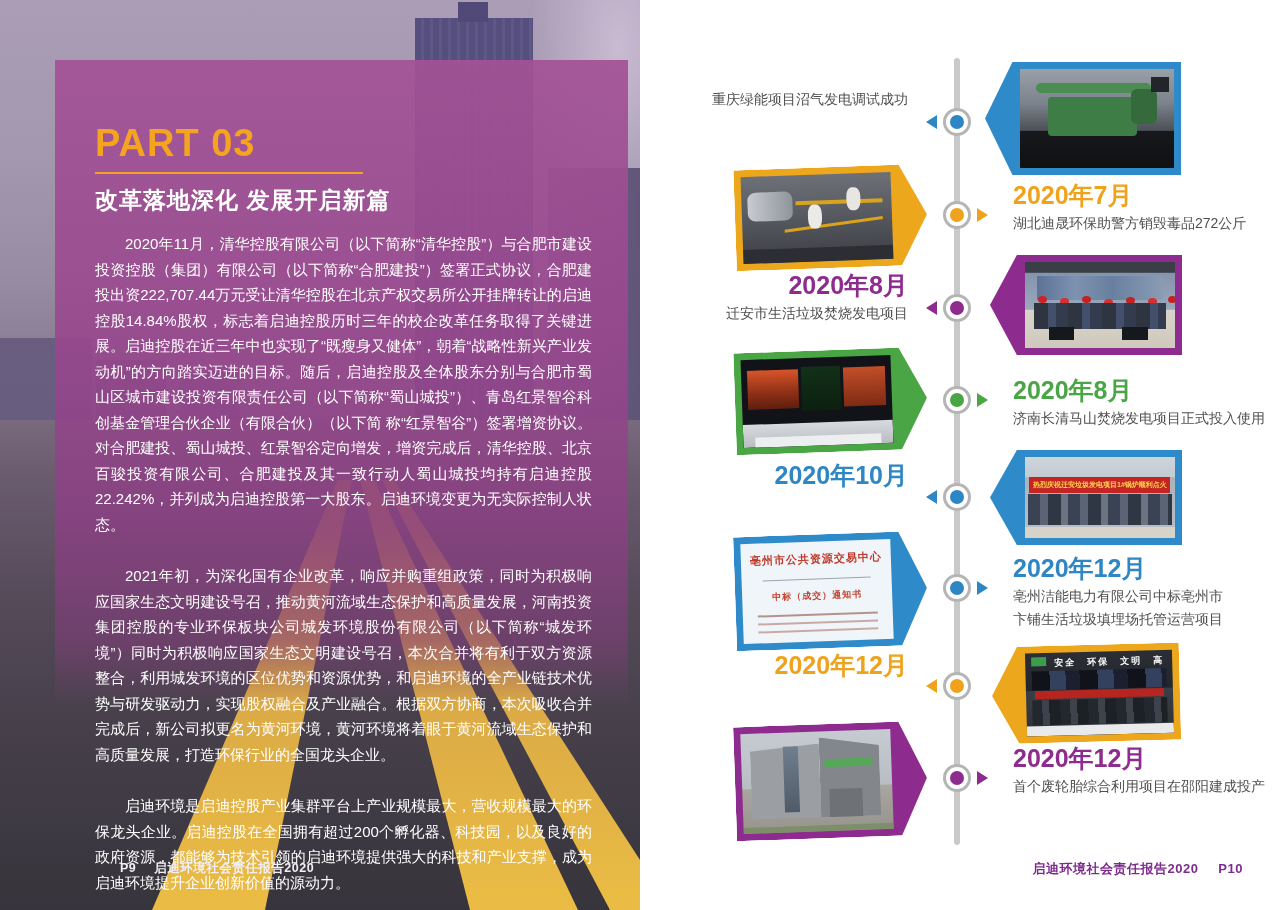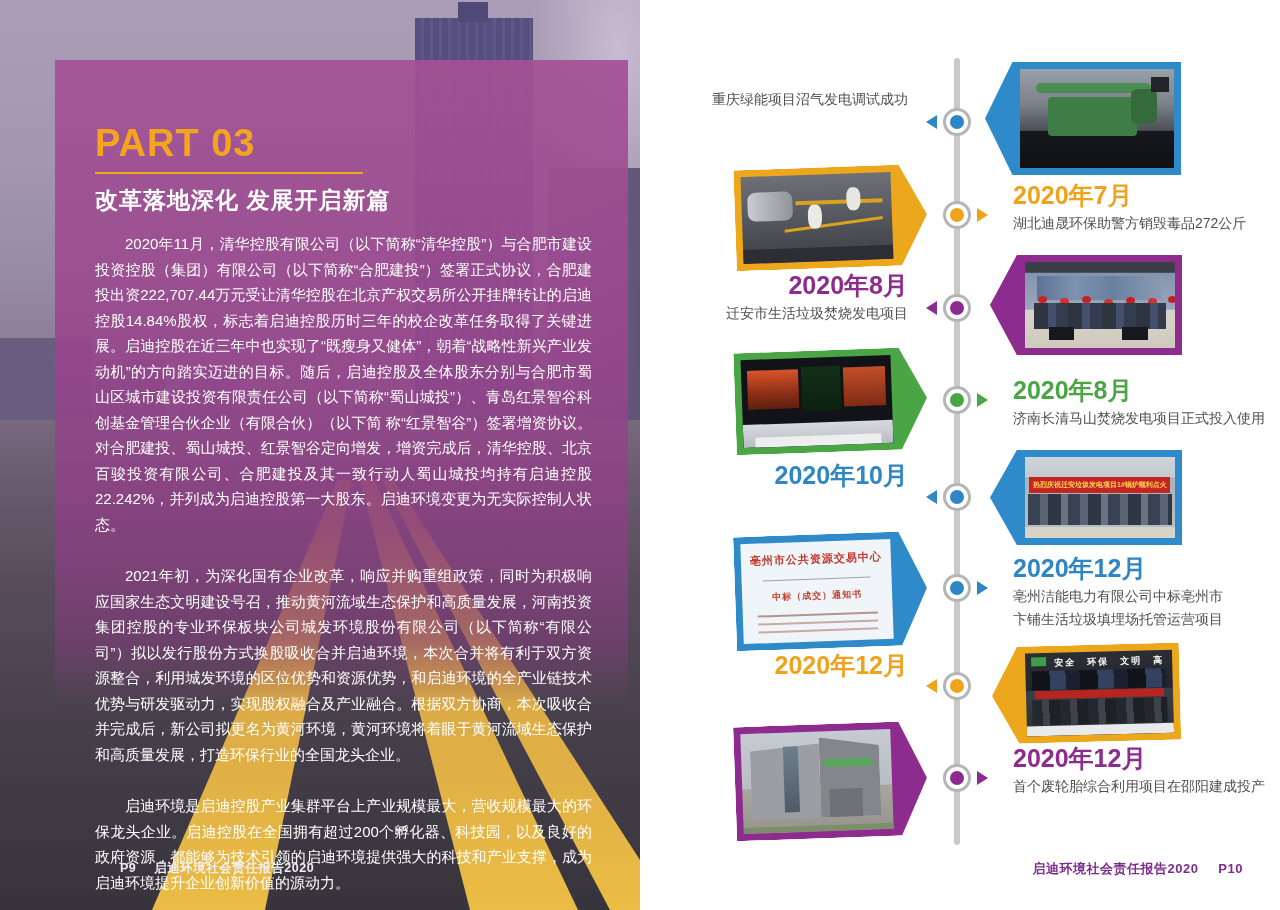--- a/index.html
+++ b/index.html
@@ -177,21 +177,21 @@
       <div class="stripe stripe3"></div>
     </div>
     <div class="wash"></div>
     <div class="purple-panel"></div>
 
     <div class="lp-content">
       <h1 class="part-label">PART 03</h1>
       <div class="title-rule"></div>
       <h2 class="section-title">改革落地深化 发展开启新篇</h2>
       <p>2020年11月，清华控股有限公司（以下简称“清华控股”）与合肥市建设投资控股（集团）有限公司（以下简称“合肥建投”）签署正式协议，合肥建投出资222,707.44万元受让清华控股在北京产权交易所公开挂牌转让的启迪控股14.84%股权，标志着启迪控股历时三年的校企改革任务取得了关键进展。启迪控股在近三年中也实现了“既瘦身又健体”，朝着“战略性新兴产业发动机”的方向踏实迈进的目标。随后，启迪控股及全体股东分别与合肥市蜀山区城市建设投资有限责任公司（以下简称“蜀山城投”）、青岛红景智谷科创基金管理合伙企业（有限合伙）（以下简 称“红景智谷”）签署增资协议。对合肥建投、蜀山城投、红景智谷定向增发，增资完成后，清华控股、北京百骏投资有限公司、合肥建投及其一致行动人蜀山城投均持有启迪控股22.242%，并列成为启迪控股第一大股东。启迪环境变更为无实际控制人状态。</p>
-      <p>2021年初，为深化国有企业改革，响应并购重组政策，同时为积极响应国家生态文明建设号召，推动黄河流域生态保护和高质量发展，河南投资集团控股的专业环保板块公司城发环境股份有限公司（以下简称“有限公司”）拟以发行股份方式换股吸收合并启迪环境，本次合并将有利于双方资源整合，利用城发环境的区位优势和资源优势，和启迪环境的全产业链技术优势与研发驱动力，实现股权融合及产业融合。根据双方协商，本次吸收合并完成后，新公司拟更名为黄河环境，黄河环境将着眼于黄河流域生态保护和高质量发展，打造环保行业的全国龙头企业。</p>
+      <p>2021年初，为深化国有企业改革，响应并购重组政策，同时为积极响应国家生态文明建设号召，推动黄河流域生态保护和高质量发展，河南投资集团控股的专业环保板块公司城发环境股份有限公司（以下简称“城发环境”）同时为积极响应国家生态文明建设号召，本次合并将有利于双方资源整合，利用城发环境的区位优势和资源优势，和启迪环境的全产业链技术优势与研发驱动力，实现股权融合及产业融合。根据双方协商，本次吸收合并完成后，新公司拟更名为黄河环境，黄河环境将着眼于黄河流域生态保护和高质量发展，打造环保行业的全国龙头企业。</p>
       <p>启迪环境是启迪控股产业集群平台上产业规模最大，营收规模最大的环保龙头企业。启迪控股在全国拥有超过200个孵化器、科技园，以及良好的政府资源，都能够为技术引领的启迪环境提供强大的科技和产业支撑，成为启迪环境提升企业创新价值的源动力。</p>
     </div>
 
     <div class="footer-left">
       <span>P9</span><span class="gap"></span><span>启迪环境社会责任报告2020</span>
     </div>
   </section>
 
   <section class="page-right">
     <div class="tl-line"></div>

